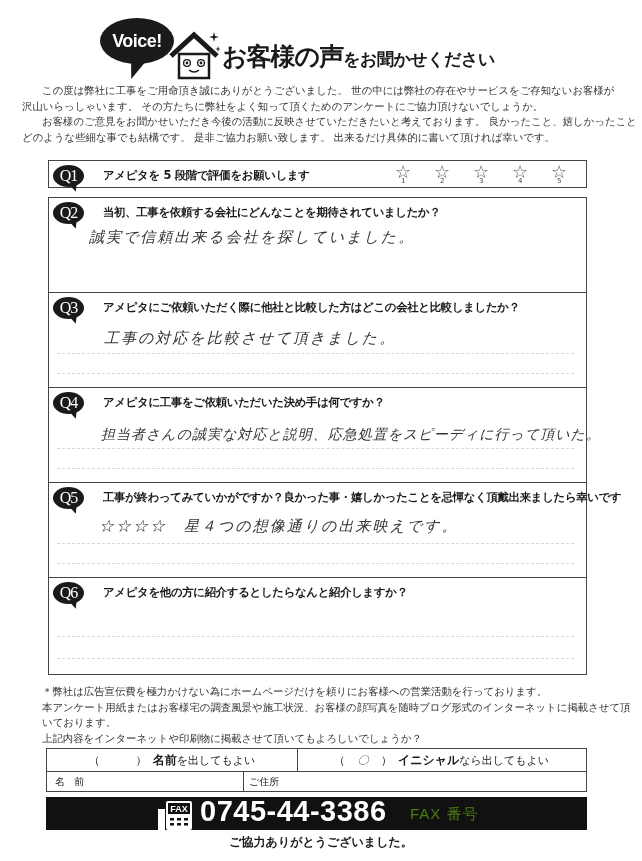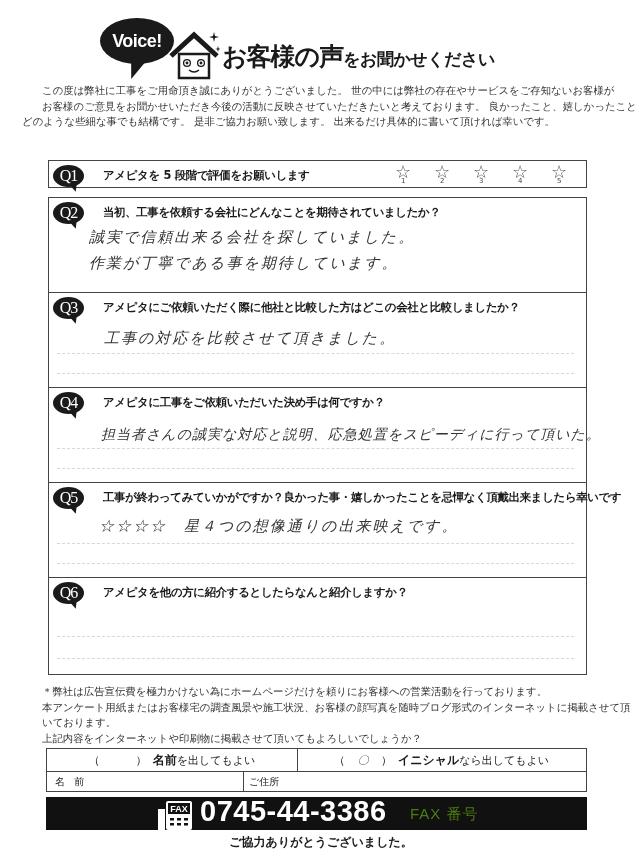--- a/index.html
+++ b/index.html
@@ -128,20 +128,21 @@
   <path d="M21 40 Q26 44 31 40" fill="none" stroke="#1a1a1a" stroke-width="1.6"></path>
   <path d="M46 2 L47 6 L51 7 L47 8 L46 12 L45 8 L41 7 L45 6 Z" fill="#1a1a1a"></path>
   <path d="M50 16 L50.7 18.5 L53 19 L50.7 19.5 L50 22 L49.3 19.5 L47 19 L49.3 18.5 Z" fill="#1a1a1a"></path>
 </svg>
 <div class="abs title-main">
   <span>お客様の</span><span>声</span><span class="small">をお聞かせください</span>
 </div>
 
 <div class="abs intro">
   <p class="indent">この度は弊社に工事をご用命頂き誠にありがとうございました。 世の中には弊社の存在やサービスをご存知ないお客様が</p>
+  <p>沢山いらっしゃいます。 その方たちに弊社をよく知って頂くためのアンケートにご協力頂けないでしょうか。</p>
   <p class="indent">お客様のご意見をお聞かせいただき今後の活動に反映させていただきたいと考えております。 良かったこと、嬉しかったこと</p>
   <p>どのような些細な事でも結構です。 是非ご協力お願い致します。 出来るだけ具体的に書いて頂ければ幸いです。</p>
 </div>
 
 <div class="qbox" style="top:160px;height:28px;">
   <div class="qbadge">Q1</div>
   <div class="qtext">アメピタを 5 段階で評価をお願いします</div>
   <div class="stars">
     <div class="star">
         <span class="g">☆</span>
@@ -163,21 +164,20 @@
         <span class="g">☆</span>
         <span class="n">5</span>
       </div>
   </div>
 </div>
 
 <div class="qbox" style="top:197px;height:96px;">
   <div class="qbadge">Q2</div>
   <div class="qtext">当初、工事を依頼する会社にどんなことを期待されていましたか？</div>
   <div class="answer" style="left:40px;top:30px;font-family:Liberation Mono, monospace;">誠実で信頼出来る会社を探していました。</div>
-  <div class="answer" style="left:40px;top:56px;">作業が丁寧である事を期待しています。</div>
 </div>
 
 <div class="qbox" style="top:292px;height:96px;">
   <div class="qbadge">Q3</div>
   <div class="qtext">アメピタにご依頼いただく際に他社と比較した方はどこの会社と比較しましたか？</div>
   <div class="answer" style="left:55px;top:36px;">工事の対応を比較させて頂きました。</div>
   <div class="guide" style="top:60px;"></div>
   <div class="guide" style="top:80px;"></div>
 </div>
 

